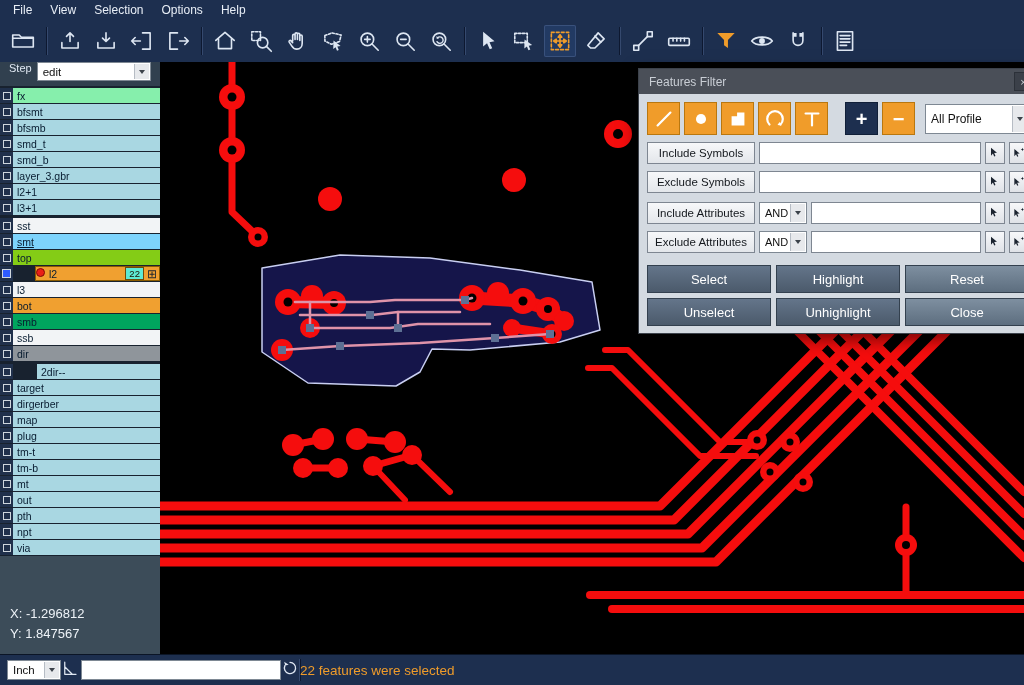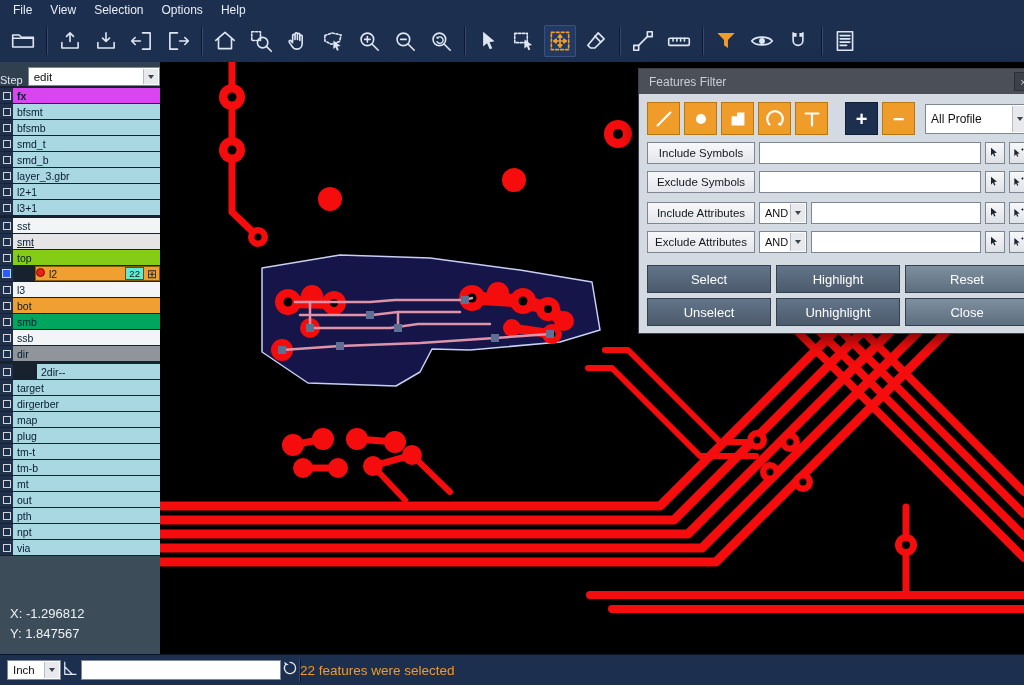--- a/index.html
+++ b/index.html
@@ -15,21 +15,21 @@
     display:flex;align-items:center;z-index:6}
   .tgroup{display:flex;align-items:center;gap:4px;padding:0 7px;height:100%}
   .tdiv{width:1px;height:28px;background:#0d1830;box-shadow:1px 0 0 #35496e}
   .tbtn{width:32px;height:32px;display:flex;align-items:center;justify-content:center;border-radius:2px}
   .tbtn.active{background:#223a63;box-shadow:inset 0 0 0 1px #39517c}
   .ti{stroke:#dde6f2;fill:none;stroke-width:1.5;stroke-linecap:round;stroke-linejoin:round}
 
   
   .left{position:absolute;left:0;top:62px;width:160px;height:592px;background:#18222f;
     display:flex;flex-direction:column;z-index:4}
-  .steprow{height:24px;display:flex;align-items:flex-end;background:#31404f;padding:0 0;gap:5px;flex:none}
+  .steprow{height:24px;display:flex;align-items:flex-start;background:#31404f;padding:0 9px;gap:5px;flex:none}
   .steplabel{color:#dfe7f2;font-size:11px}
   .combo{background:#fff;border:1px solid #7e8893;height:19px;display:flex;align-items:center;
     position:relative;font-size:11.5px;color:#111;padding:0 18px 0 5px;white-space:nowrap}
   .combo .arrowbox{position:absolute;right:1px;top:1px;bottom:1px;width:15px;background:#e7e9ec;
     border-left:1px solid #b6bcc4;display:flex;align-items:center;justify-content:center}
   .chev{width:0;height:0;border-left:3.5px solid transparent;border-right:3.5px solid transparent;border-top:4px solid #3c424a}
   .step-combo{flex:1}
   .layers{padding-top:2px;flex:none}
   .lrow{display:flex;height:15px;margin-bottom:1px}
   .lrow.gap{margin-top:3px}
@@ -272,21 +272,21 @@
             <span class="chev"></span>
           </span>
       </div>
     </div>
 
     <div class="layers">
       <div class="lrow">
           <span class="chk">
             <span class="box"></span>
           </span>
-          <span class="cell" style="background-color: #d946ef; font-weight: bold;">fx</span>
+          <span class="cell" style="background-color: #86efac;">fx</span>
         </div>
       <div class="lrow">
           <span class="chk">
             <span class="box"></span>
           </span>
           <span class="cell" style="background-color: rgb(169, 215, 226);">bfsmt</span>
         </div>
       <div class="lrow">
           <span class="chk">
             <span class="box"></span>
@@ -326,21 +326,21 @@
       <div class="lrow gap">
           <span class="chk">
             <span class="box"></span>
           </span>
           <span class="cell" style="background-color: rgb(242, 244, 246);">sst</span>
         </div>
       <div class="lrow">
           <span class="chk">
             <span class="box"></span>
           </span>
-          <span class="cell" style="background-color: #e5e5e5; text-decoration: underline;">smt</span>
+          <span class="cell" style="background-color: #7dd3fc; text-decoration: underline;">smt</span>
         </div>
       <div class="lrow">
           <span class="chk">
             <span class="box"></span>
           </span>
           <span class="cell" style="background-color: #84cc16;">top</span>
         </div>
       <div class="lrow">
         <span class="chk">
             <span class="box active"></span>

